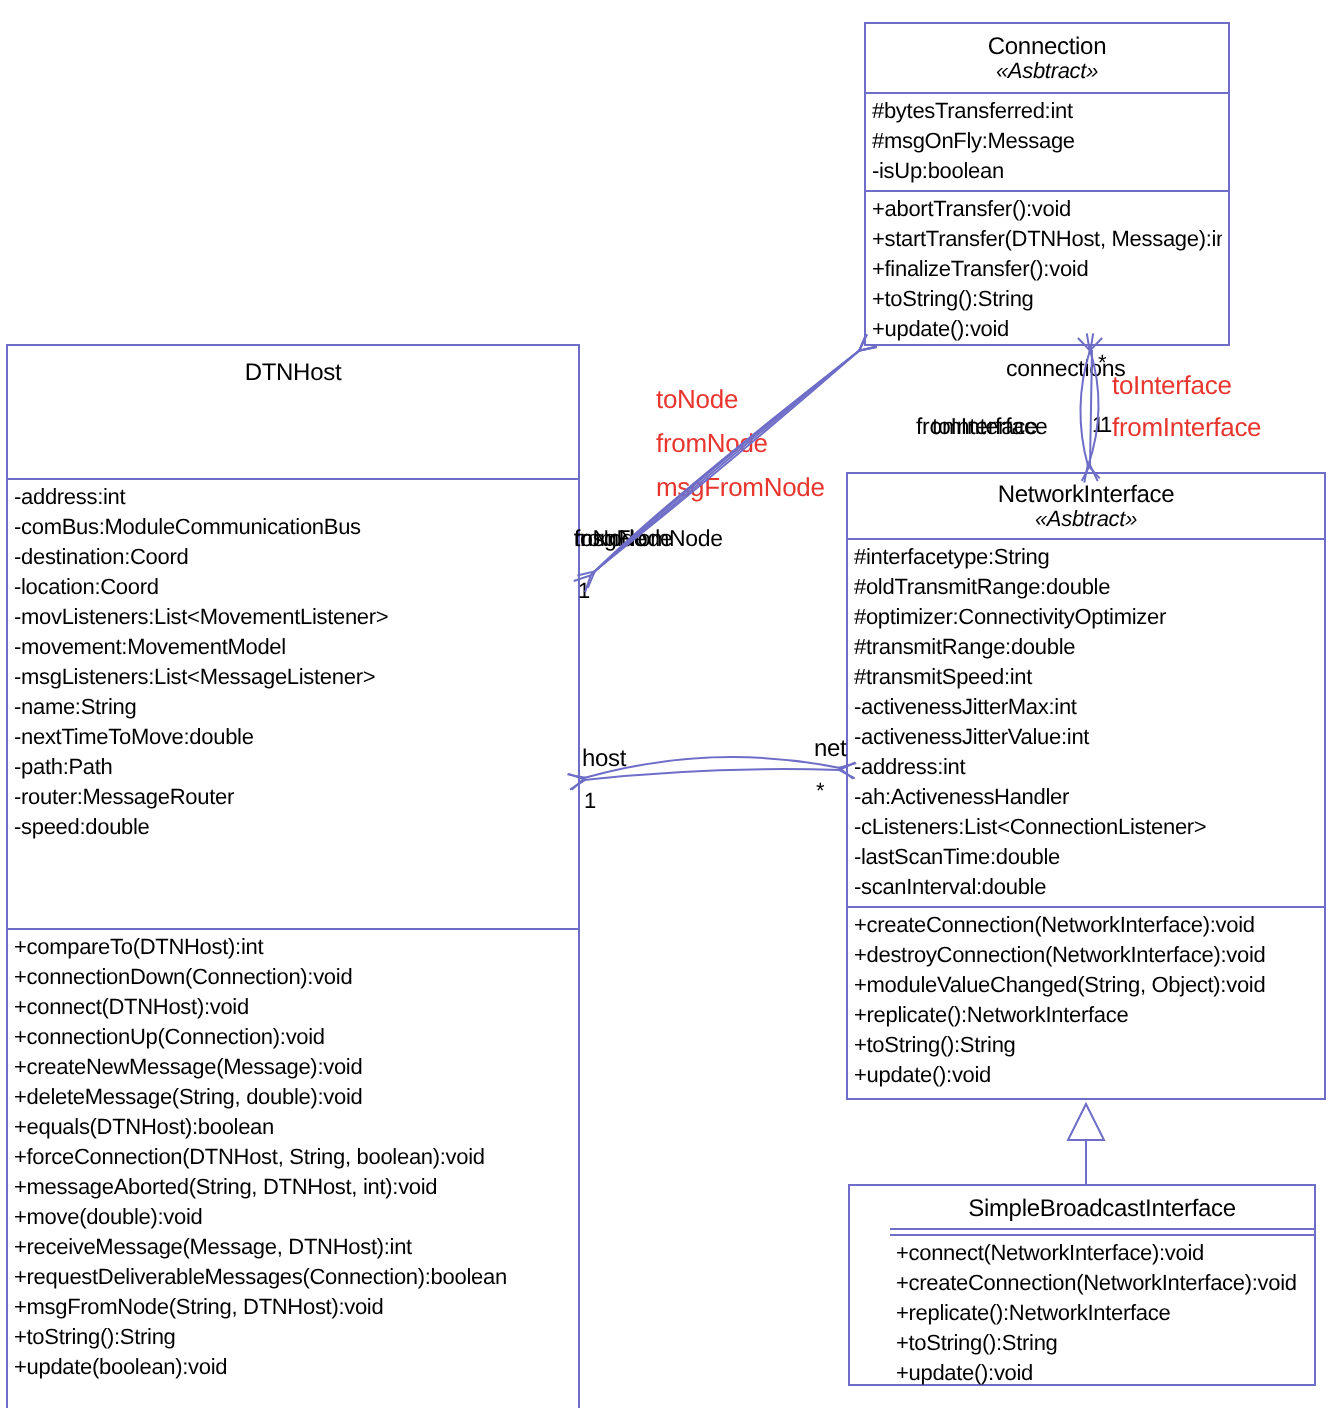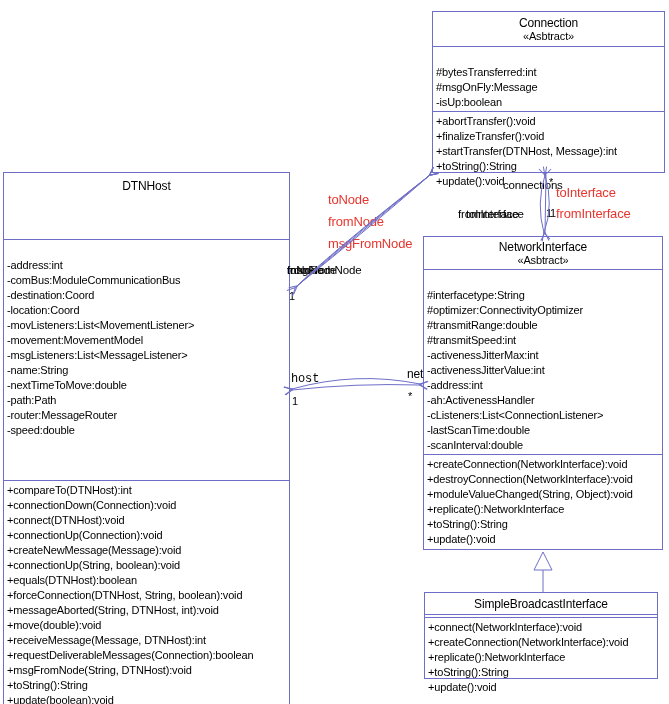--- a/index.html
+++ b/index.html
@@ -7,49 +7,49 @@
     position:relative;width:669px;height:704px;background:#fff;
     font-family:"Liberation Sans",sans-serif;color:var(--text,#000);
     overflow:hidden;letter-spacing:-0.15px;
   }
   .uml-class{
     position:absolute;background:#fff;border:1px solid var(--line,#6e6ec8);
     display:flex;flex-direction:column;box-sizing:border-box;z-index:1;
   }
   .uml-title{text-align:center;padding:4px 2px 3px;}
   .uml-name{font-size:12px;line-height:14px;}
-  .uml-stereo{font-size:11px;line-height:13px;}
-  .uml-attrs{border-top:1px solid var(--line,#6e6ec8);padding:18px 3px 1px;}
+  .uml-stereo{font-size:11px;line-height:13px;font-style:italic;}
+  .uml-attrs{border-top:1px solid var(--line,#6e6ec8);padding:2px 3px 1px;}
   .uml-methods{border-top:1px solid var(--line,#6e6ec8);padding:2px 3px 1px;flex:1;}
   .member-line{font-size:11px;line-height:15px;white-space:nowrap;overflow:hidden;}
   .lbl{position:absolute;white-space:nowrap;z-index:2;}
   .lbl-red{color:var(--red,#e8352e);font-size:13px;line-height:15px;}
   .lbl-black{font-size:11.5px;line-height:14px;color:var(--text,#000);}
   .lbl-mult{font-size:11px;line-height:13px;color:var(--text,#000);}
   svg.edges{position:absolute;left:0;top:0;z-index:3;pointer-events:none;}
 </style>
 </head>
 <body>
 
 <div class="canvas">
 
-  <div class="uml-class" style="left:432px;top:11px;width:233px;height:162px;">
+  <div class="uml-class" style="left:432px;top:11px;width:183px;height:162px;">
     <div class="uml-title">
       <div class="uml-name">Connection</div>
       <div class="uml-stereo">«Asbtract»</div>
     </div>
     <div class="uml-attrs">
         <div class="member-line">#bytesTransferred:int</div>
         <div class="member-line">#msgOnFly:Message</div>
         <div class="member-line">-isUp:boolean</div>
       </div>
     <div class="uml-methods">
         <div class="member-line">+abortTransfer():void</div>
+        <div class="member-line">+startTransfer(DTNHost, Message):int</div>
         <div class="member-line">+finalizeTransfer():void</div>
-        <div class="member-line">+startTransfer(DTNHost, Message):int</div>
         <div class="member-line">+toString():String</div>
         <div class="member-line">+update():void</div>
       </div>
   </div>
 
   <div class="uml-class" style="left:3px;top:172px;width:287px;height:535px;gap:41px;">
     <div class="uml-title" style="padding:6px 2px 5px;">
       <div class="uml-name">DTNHost</div>
     </div>
     <div class="uml-attrs">
@@ -65,40 +65,41 @@
         <div class="member-line">-path:Path</div>
         <div class="member-line">-router:MessageRouter</div>
         <div class="member-line">-speed:double</div>
       </div>
     <div class="uml-methods">
         <div class="member-line">+compareTo(DTNHost):int</div>
         <div class="member-line">+connectionDown(Connection):void</div>
         <div class="member-line">+connect(DTNHost):void</div>
         <div class="member-line">+connectionUp(Connection):void</div>
         <div class="member-line">+createNewMessage(Message):void</div>
-        <div class="member-line">+connectionUp(String, boolean):void</div>
+        <div class="member-line">+deleteMessage(String, double):void</div>
         <div class="member-line">+equals(DTNHost):boolean</div>
         <div class="member-line">+forceConnection(DTNHost, String, boolean):void</div>
         <div class="member-line">+messageAborted(String, DTNHost, int):void</div>
         <div class="member-line">+move(double):void</div>
         <div class="member-line">+receiveMessage(Message, DTNHost):int</div>
         <div class="member-line">+requestDeliverableMessages(Connection):boolean</div>
         <div class="member-line">+msgFromNode(String, DTNHost):void</div>
         <div class="member-line">+toString():String</div>
         <div class="member-line">+update(boolean):void</div>
       </div>
   </div>
 
   <div class="uml-class" style="left:423px;top:236px;width:240px;height:314px;">
     <div class="uml-title" style="padding:3px 2px 2px;">
       <div class="uml-name">NetworkInterface</div>
       <div class="uml-stereo">«Asbtract»</div>
     </div>
     <div class="uml-attrs">
         <div class="member-line">#interfacetype:String</div>
+        <div class="member-line">#oldTransmitRange:double</div>
         <div class="member-line">#optimizer:ConnectivityOptimizer</div>
         <div class="member-line">#transmitRange:double</div>
         <div class="member-line">#transmitSpeed:int</div>
         <div class="member-line">-activenessJitterMax:int</div>
         <div class="member-line">-activenessJitterValue:int</div>
         <div class="member-line">-address:int</div>
         <div class="member-line">-ah:ActivenessHandler</div>
         <div class="member-line">-cListeners:List&lt;ConnectionListener&gt;</div>
         <div class="member-line">-lastScanTime:double</div>
         <div class="member-line">-scanInterval:double</div>
@@ -106,21 +107,21 @@
     <div class="uml-methods">
         <div class="member-line">+createConnection(NetworkInterface):void</div>
         <div class="member-line">+destroyConnection(NetworkInterface):void</div>
         <div class="member-line">+moduleValueChanged(String, Object):void</div>
         <div class="member-line">+replicate():NetworkInterface</div>
         <div class="member-line">+toString():String</div>
         <div class="member-line">+update():void</div>
       </div>
   </div>
 
-  <div class="uml-class" style="left:424px;top:592px;width:234px;height:87px;">
+  <div class="uml-class" style="left:424px;top:592px;width:234px;height:101px;padding-left:20px;">
     <div class="uml-title" style="padding:4px 2px 3px;">
       <div class="uml-name">SimpleBroadcastInterface</div>
     </div>
     <div class="uml-attrs" style="min-height:2px;padding:0 3px;"></div>
     <div class="uml-methods">
         <div class="member-line">+connect(NetworkInterface):void</div>
         <div class="member-line">+createConnection(NetworkInterface):void</div>
         <div class="member-line">+replicate():NetworkInterface</div>
         <div class="member-line">+toString():String</div>
         <div class="member-line">+update():void</div>
@@ -138,21 +139,21 @@
 
   <span class="lbl lbl-black" style="left:455px;top:178px;margin-left:48px;">connections</span>
   <span class="lbl lbl-mult" style="left:549px;top:176px;">*</span>
   <span class="lbl lbl-red" style="left:556px;top:185px;">toInterface</span>
   <span class="lbl lbl-red" style="left:556px;top:206px;">fromInterface</span>
   <span class="lbl lbl-black" style="left:458px;top:207px;">fromInterface</span>
   <span class="lbl lbl-black" style="left:466px;top:207px;">toInterface</span>
   <span class="lbl lbl-mult" style="left:546px;top:207px;">1</span>
   <span class="lbl lbl-mult" style="left:550px;top:207px;">1</span>
 
-  <span class="lbl lbl-black" style="left:291px;top:372px;font-size:12px;font-family:Liberation Mono, monospace;">host</span>
+  <span class="lbl lbl-black" style="left:291px;top:372px;font-size:12px;">host</span>
   <span class="lbl lbl-mult" style="left:292px;top:395px;">1</span>
   <span class="lbl lbl-black" style="left:407px;top:367px;font-size:12px;">net</span>
   <span class="lbl lbl-mult" style="left:408px;top:390px;">*</span>
 
   <svg class="edges" width="669" height="704" viewBox="0 0 669 704">
     <defs>
       <marker id="oa" markerWidth="12" markerHeight="12" refX="1.5" refY="5" orient="auto-start-reverse" markerUnits="userSpaceOnUse">
         <path d="M9,1 L1,5 L9,9" fill="none" stroke="#6e6ec8" stroke-width="1"></path>
       </marker>
     </defs>

